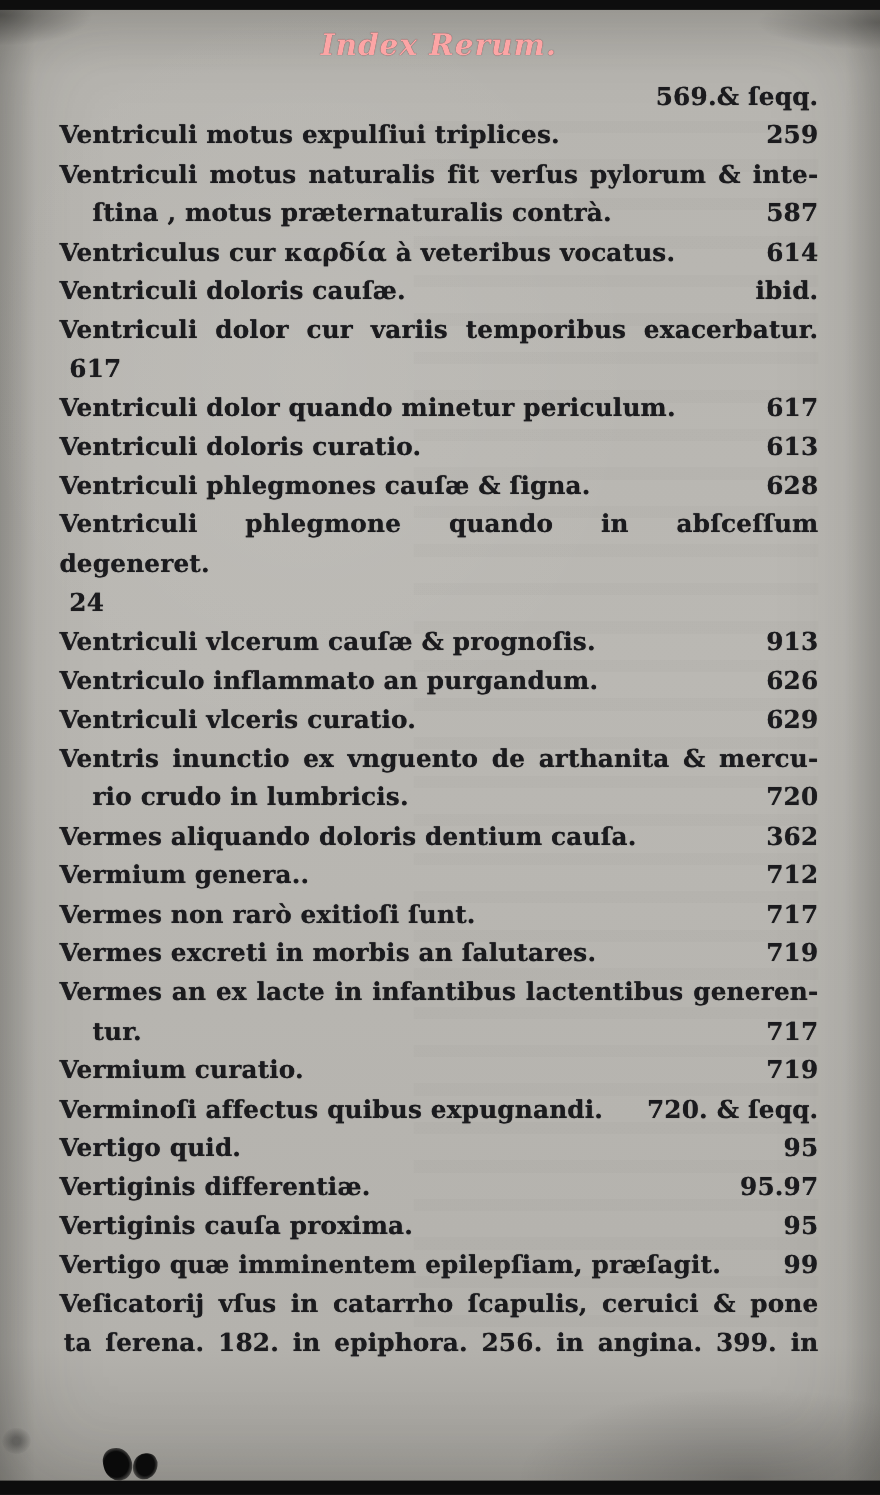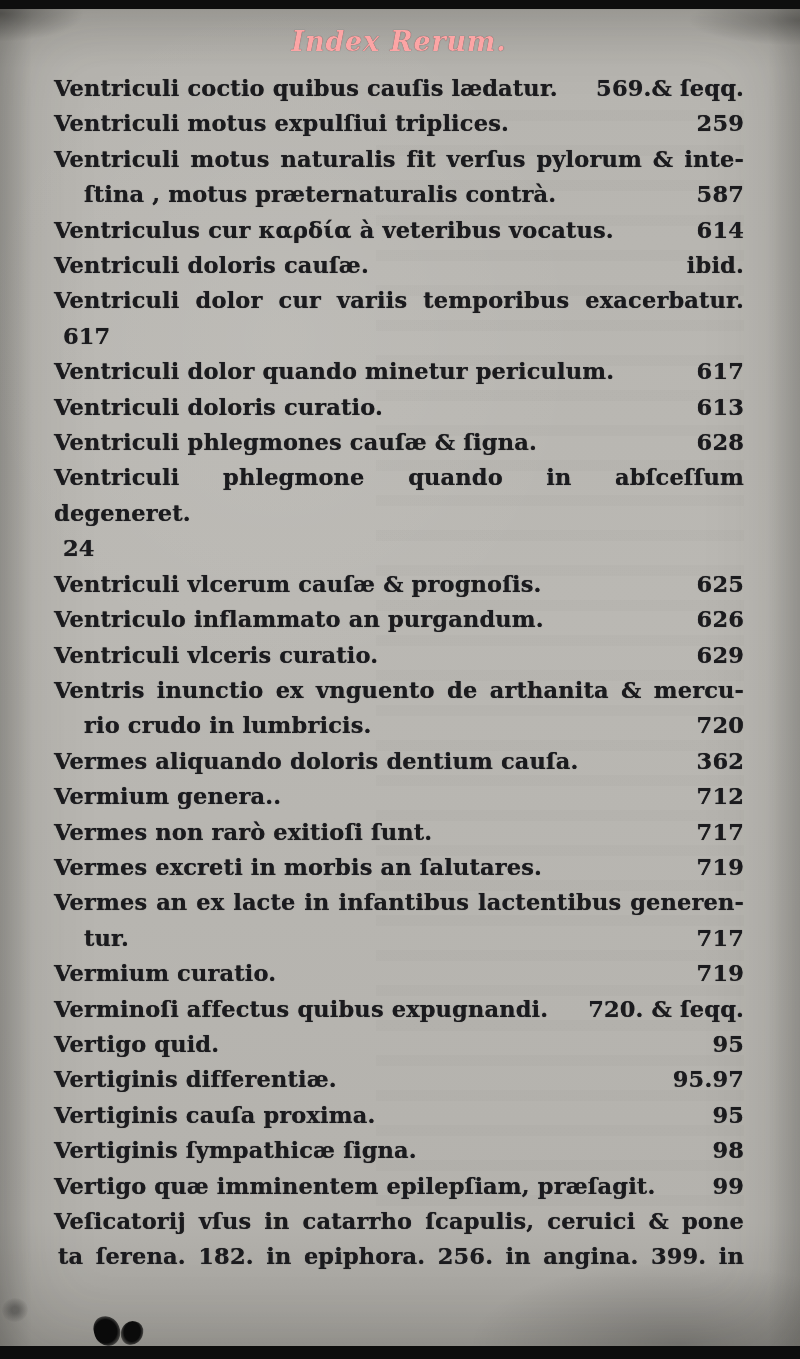--- a/index.html
+++ b/index.html
@@ -71,21 +71,20 @@
 
 <div class="paper"></div>
 <div class="scan-edge-top"></div>
 <div class="scan-edge-bottom"></div>
 <div class="ghost-bleed"></div>
 
 <div class="content">
   <div class="header">Index Rerum.</div>
   <div>
       <div class="line e">
-        <span class="ltext">Ventriculi coctio quibus cauſis lædatur.</span>
         <span class="lnum">569.&amp; ſeqq.</span>
       </div>
       <div class="line e">
         <span class="ltext">Ventriculi motus expulſiui triplices.</span>
         <span class="lnum">259</span>
       </div>
       <div class="line e full"><span class="ltext">Ventriculi motus naturalis fit verſus pylorum &amp; inte-</span></div>
       <div class="line c">
         <span class="ltext">ſtina , motus præternaturalis contrà.</span>
         <span class="lnum">587</span>
@@ -113,21 +112,21 @@
       <div class="line e">
         <span class="ltext">Ventriculi phlegmones cauſæ &amp; ſigna.</span>
         <span class="lnum">628</span>
       </div>
       <div class="line e full"><span class="ltext">Ventriculi phlegmone quando in abſceſſum degeneret.</span></div>
       <div class="line n">
         <span class="ltext">24</span>
       </div>
       <div class="line e">
         <span class="ltext">Ventriculi vlcerum cauſæ &amp; prognoſis.</span>
-        <span class="lnum">625</span>
+        <span class="lnum">913</span>
       </div>
       <div class="line e">
         <span class="ltext">Ventriculo inflammato an purgandum.</span>
         <span class="lnum">626</span>
       </div>
       <div class="line e">
         <span class="ltext">Ventriculi vlceris curatio.</span>
         <span class="lnum">629</span>
       </div>
       <div class="line e full"><span class="ltext">Ventris inunctio ex vnguento de arthanita &amp; mercu-</span></div>
@@ -170,24 +169,20 @@
       </div>
       <div class="line e">
         <span class="ltext">Vertiginis differentiæ.</span>
         <span class="lnum">95.97</span>
       </div>
       <div class="line e">
         <span class="ltext">Vertiginis cauſa proxima.</span>
         <span class="lnum">95</span>
       </div>
       <div class="line e">
-        <span class="ltext">Vertiginis ſympathicæ ſigna.</span>
-        <span class="lnum">98</span>
-      </div>
-      <div class="line e">
         <span class="ltext">Vertigo quæ imminentem epilepſiam, præſagit.</span>
         <span class="lnum">99</span>
       </div>
       <div class="line e full"><span class="ltext">Veſicatorij vſus in catarrho ſcapulis, ceruici &amp; pone</span></div>
       <div class="line r full"><span class="ltext">ta ſerena. 182. in epiphora. 256. in angina. 399. in</span></div>
     </div>
 </div>
 
 <div class="ink-blot blot1"></div>
 <div class="ink-blot blot2"></div>

